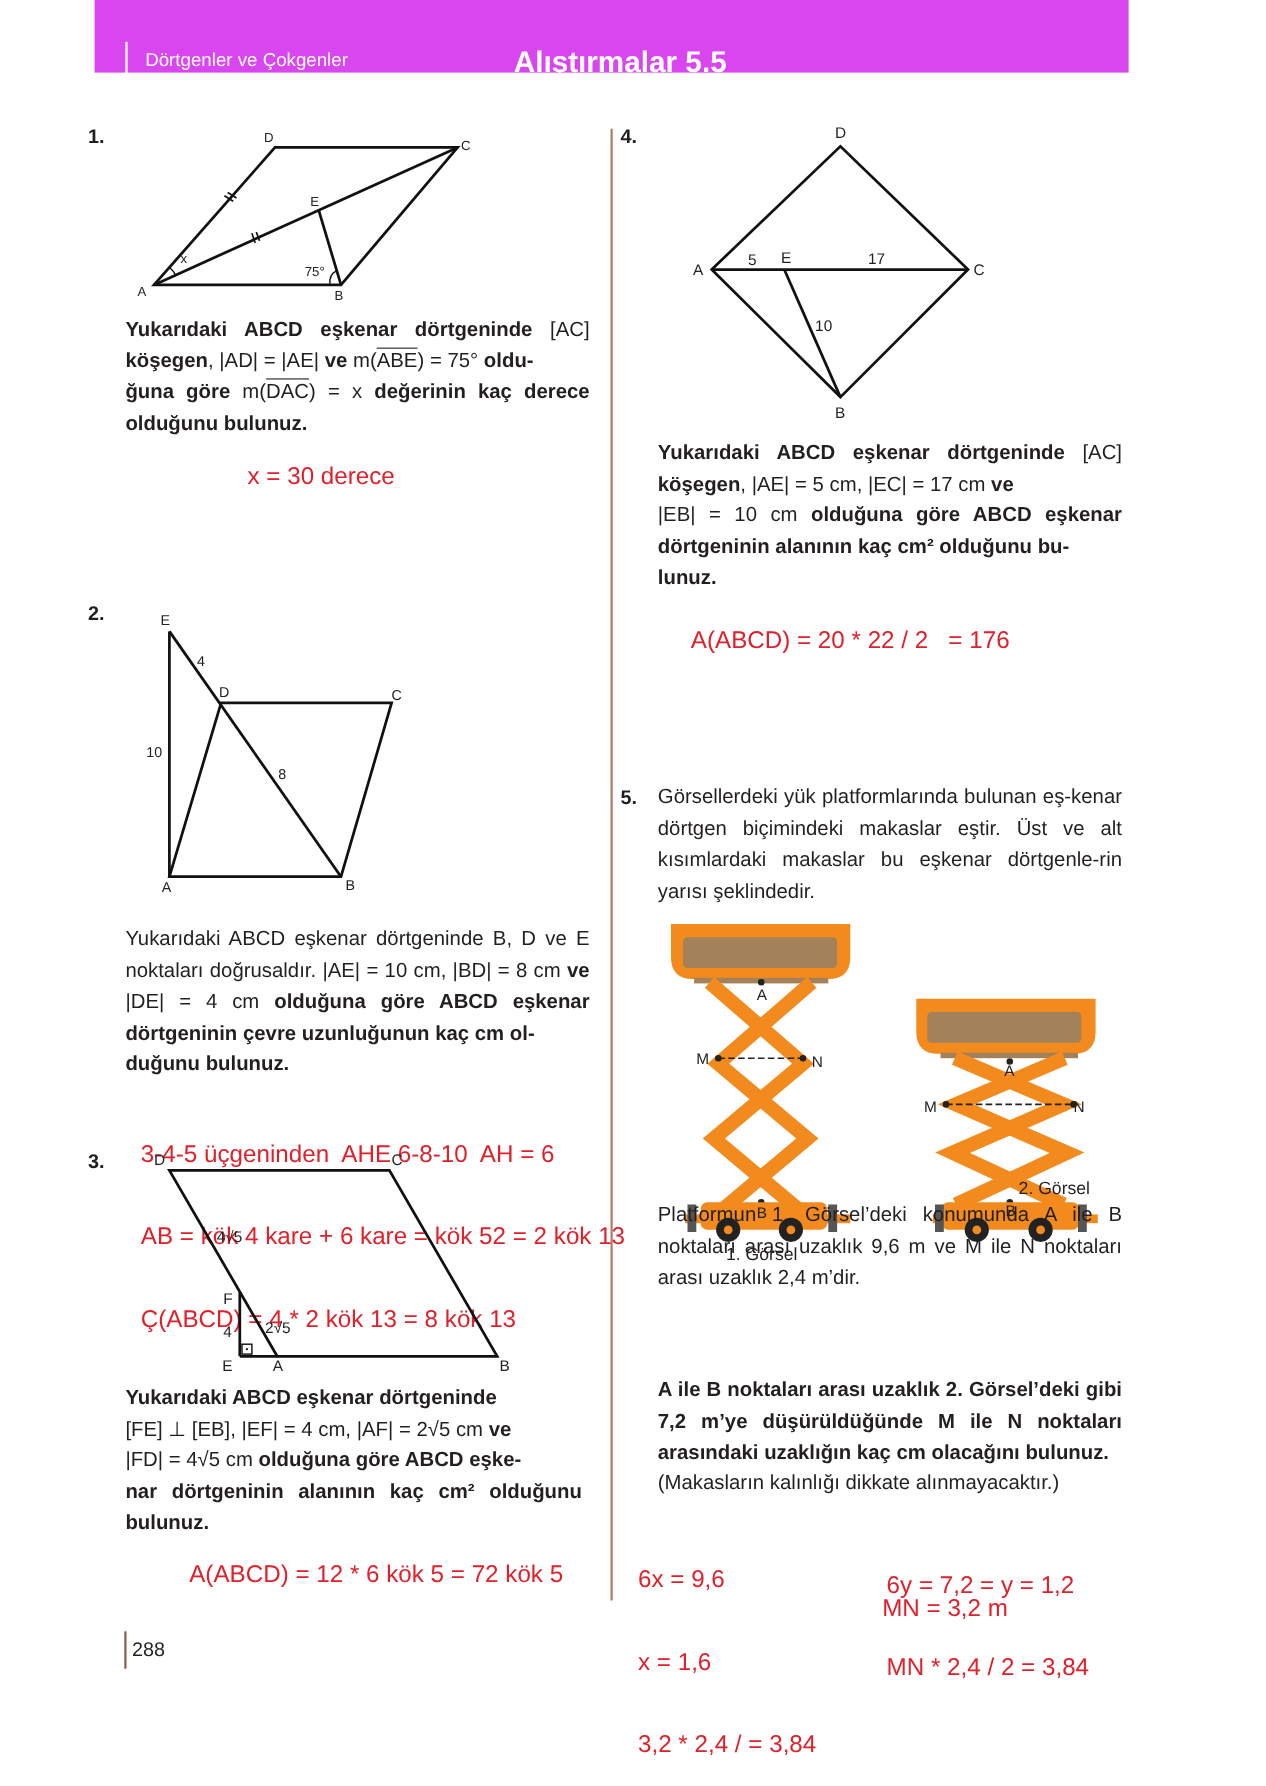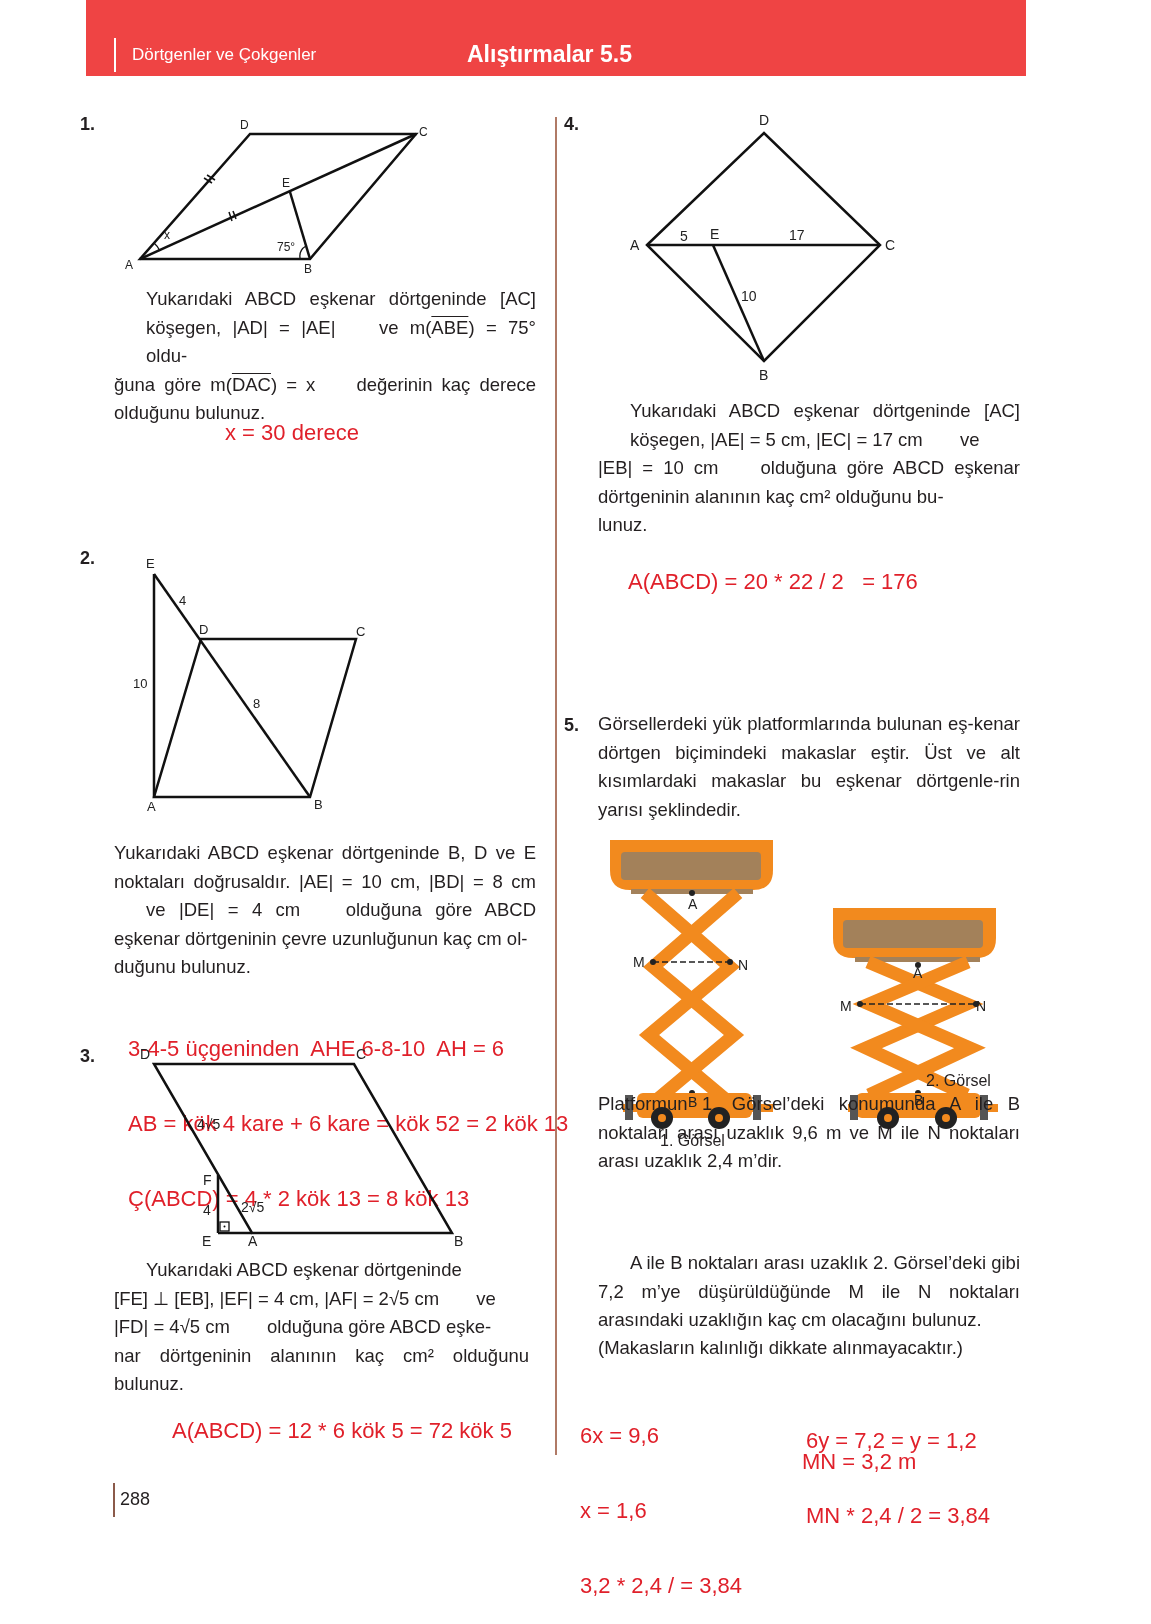--- a/index.html
+++ b/index.html
@@ -1,25 +1,25 @@
 <!DOCTYPE html>
 <html><head>
 <meta charset="utf-8">
 <style>
   html, body { margin:0; padding:0; }
   body { width:1151px; height:1624px; background:#fff; position:relative; overflow:hidden;
          font-family:"Liberation Sans", sans-serif; color:#231f20; }
-  .header { position:absolute; left:86px; top:0; width:940px; height:76px; background:#ef4444; }
+  .header { position:absolute; left:86px; top:0; width:940px; height:66px; background:#d946ef; }
   .header .bar { position:absolute; left:28px; top:38px; width:2px; height:34px; background:#fff; }
   .header .chapter { position:absolute; left:46px; top:45px; font-size:17px; color:#fff; }
-  .header .title { position:absolute; left:381px; top:41px; font-size:23px; font-weight:bold; color:#fff; }
+  .header .title { position:absolute; left:381px; top:41px; font-size:27px; font-weight:bold; color:#fff; }
   .divider { position:absolute; left:555px; top:117px; width:2px; height:1338px; background:#b07a66; }
   .qnum { position:absolute; font-size:18px; font-weight:bold; }
   .ptext { position:absolute; font-size:18.5px; line-height:28.5px; text-align:justify; }
-  .ptext b { font-weight:normal;margin-left:32px; }
+  .ptext b { font-weight:bold; }
   .ans { position:absolute; color:#e0202a; font-size:22px; line-height:25px; white-space:pre; }
   svg text { font-family:"Liberation Sans", sans-serif; }
   .footer-bar { position:absolute; left:113px; top:1483px; width:2px; height:34px; background:#8b5a4a; }
   .page-num { position:absolute; left:120px; top:1489px; font-size:18px; }
   .cap { position:absolute; font-size:16px; }
 </style>
 </head>
 <body>
 
 <div class="header">

